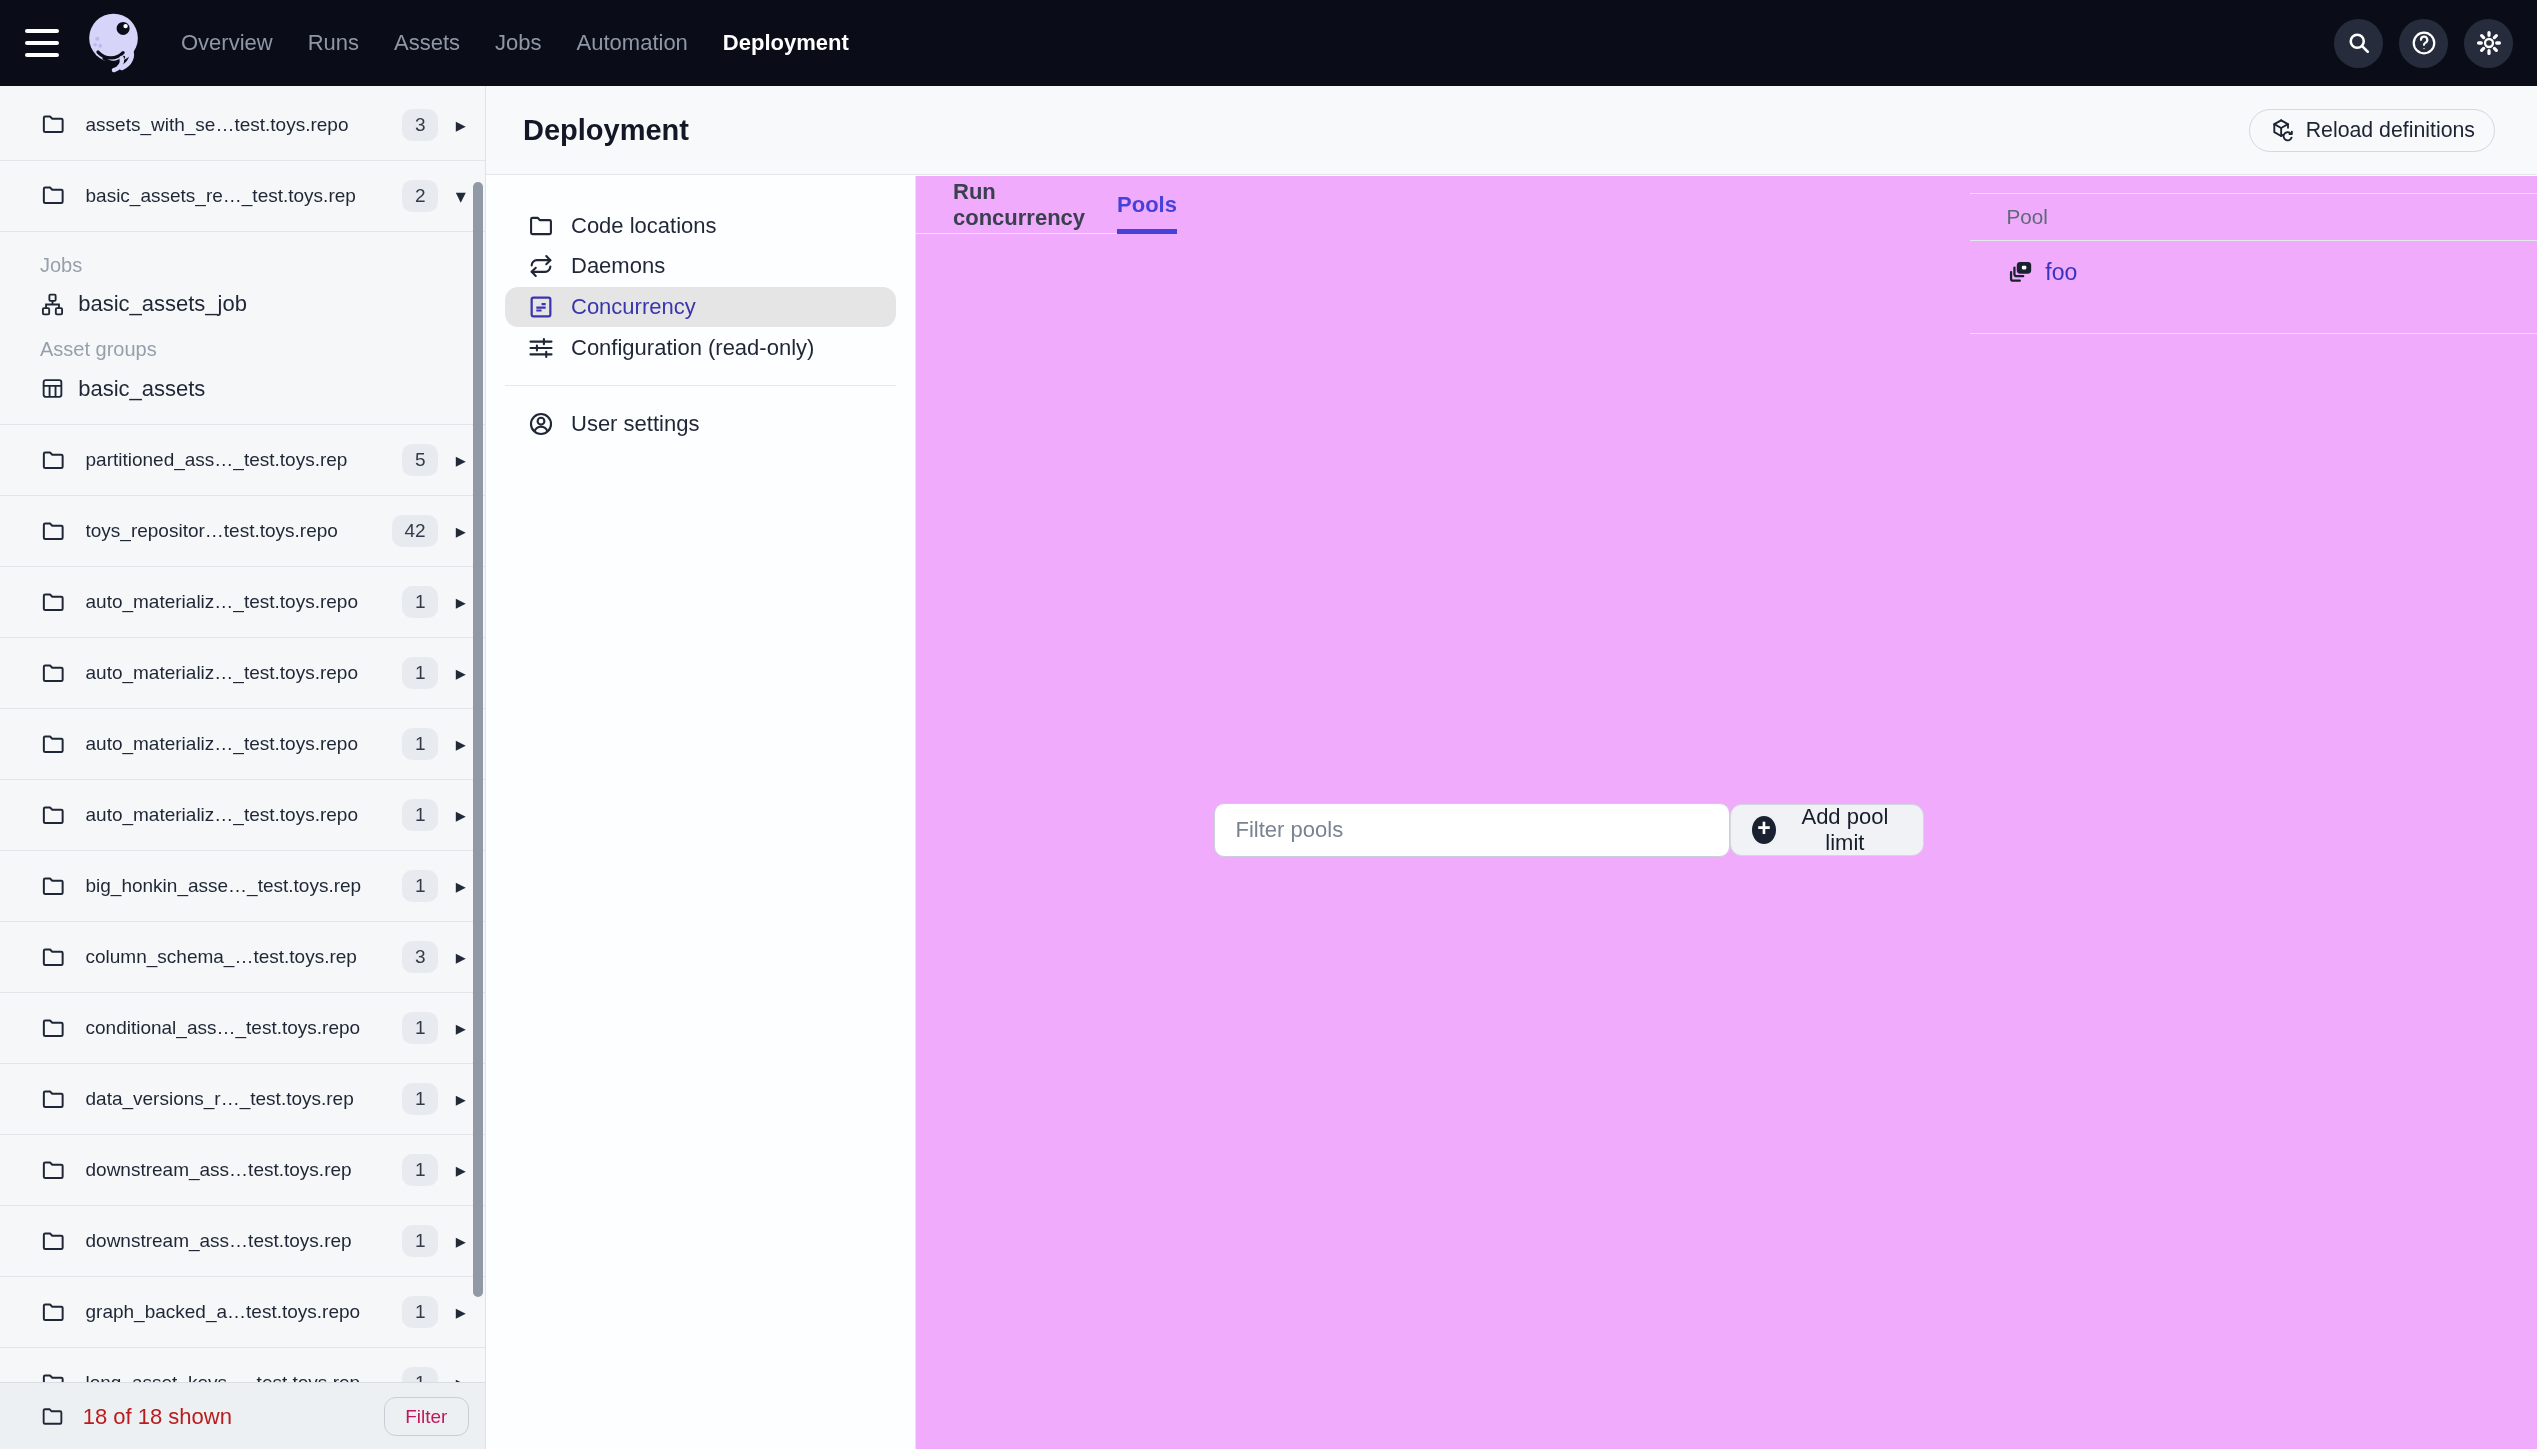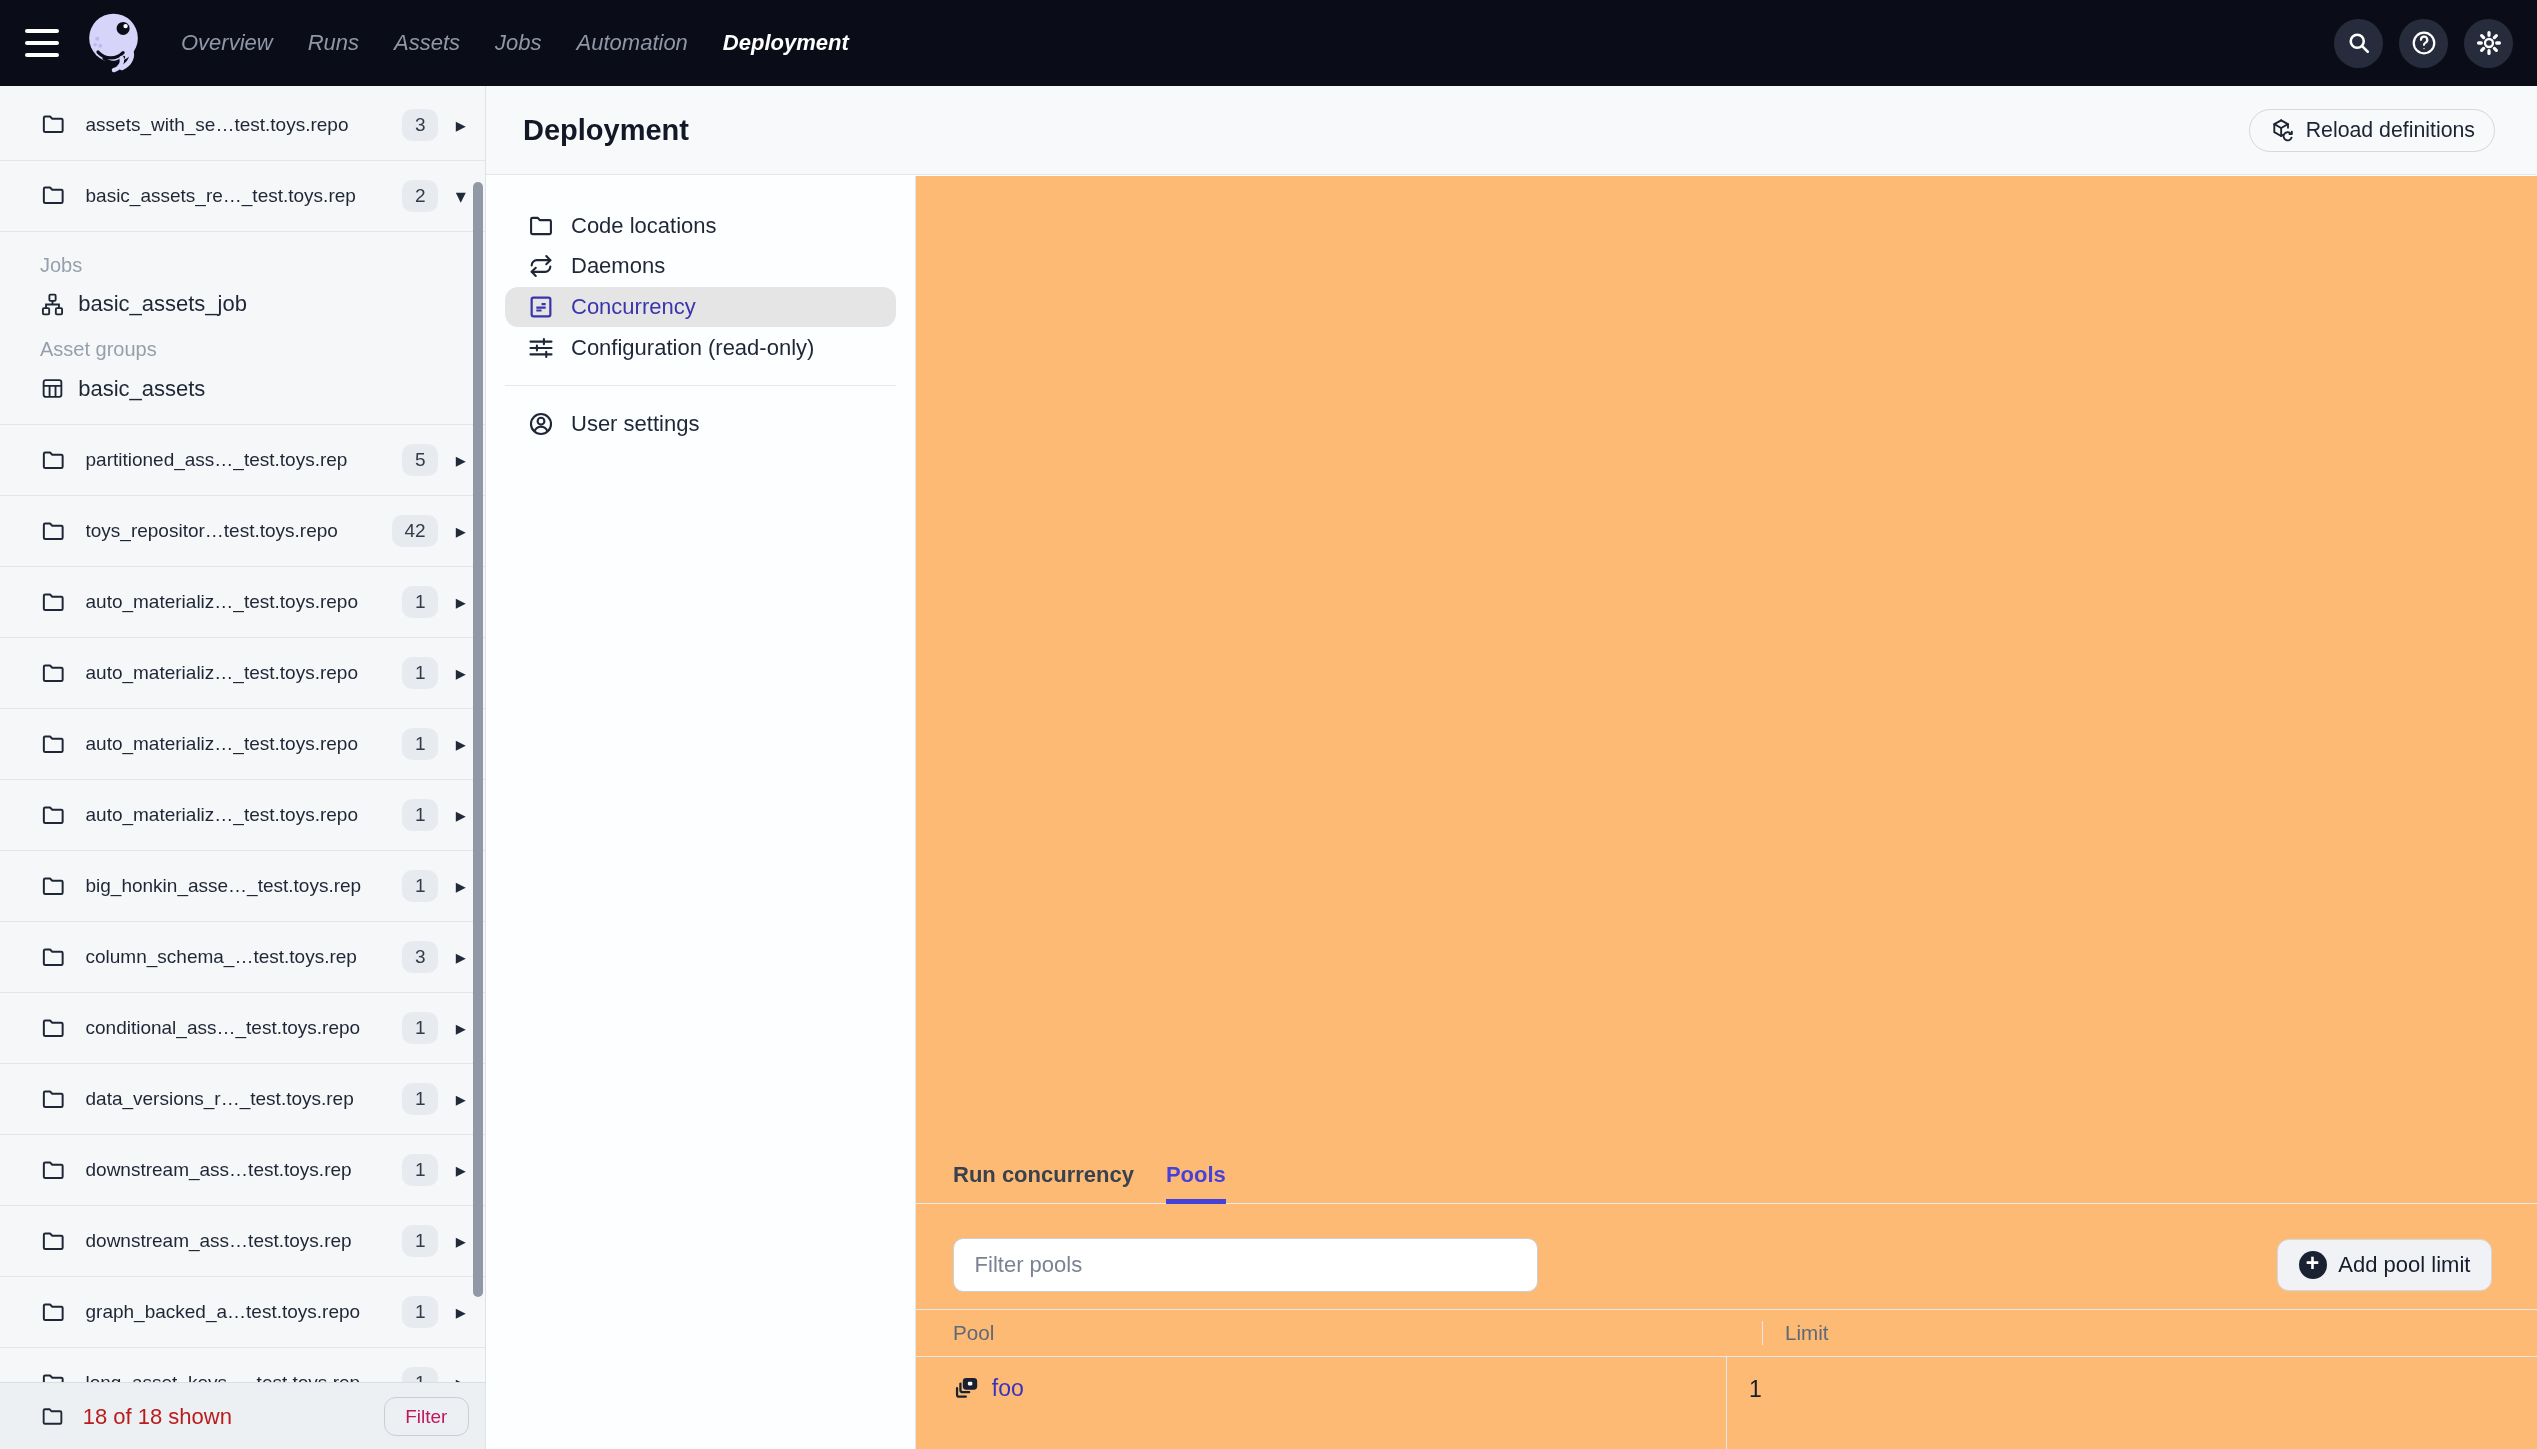--- a/index.html
+++ b/index.html
@@ -6,21 +6,21 @@
   #root{position:relative;width:2538px;height:1450px;background:#ffffff;overflow:hidden;
         font-family:"Liberation Sans",sans-serif;color:#1C2430;}
   svg{display:block;}
 
   
   .topnav{position:absolute;left:0;top:0;right:0;height:86px;background:#0A0D18;
           display:flex;align-items:center;padding:0 25px;box-sizing:border-box;}
   .hamburger{width:34px;height:29px;display:flex;flex-direction:column;justify-content:space-between;cursor:pointer;}
   .hamburger span{height:4.4px;background:#ffffff;border-radius:2.2px;}
   .logo{width:62px;height:66px;margin-left:25px;}
-  .nav-links{display:flex;gap:35px;margin-left:35px;align-items:center;font-style:italic;}
+  .nav-links{display:flex;gap:35px;margin-left:35px;align-items:center;}
   .nav-link{font-size:22px;font-weight:500;color:#8F97A6;cursor:pointer;white-space:nowrap;}
   .nav-link.active{color:#ffffff;font-weight:600;}
   .nav-icons{margin-left:auto;display:flex;gap:16px;align-items:center;}
   .nav-icon-btn{width:49px;height:49px;border-radius:50%;background:#272C3C;color:#ffffff;
                 display:flex;align-items:center;justify-content:center;cursor:pointer;}
   .nav-icon-btn svg{width:28px;height:28px;}
 
   
   .sidebar{position:absolute;top:86px;left:0;width:486px;bottom:0;background:#F5F7F9;
            border-right:0.7px solid #DEE3E8;box-sizing:border-box;}
@@ -56,21 +56,21 @@
 
   
   .main-body{position:absolute;left:486px;right:0;top:176px;bottom:0;display:flex;}
   .subnav{width:430px;flex:none;border-right:0.7px solid #E3E7EB;box-sizing:border-box;padding-top:29px;background:#FDFEFF;}
   .subnav-item{height:40px;margin:0.7px 19px;display:flex;align-items:center;gap:16px;padding-left:22px;
                border-radius:13.2px;font-size:22px;color:#1F2736;cursor:pointer;}
   .subnav-item svg{width:28px;height:28px;flex:none;}
   .subnav-item.active{background:#e5e5e5;color:#3A35AD;font-weight:500;}
   .subnav-divider{height:0.7px;background:#E5E8EC;margin:17.7px 19px;}
 
-  .content{flex:1;display:flex;flex-direction:column;background:#fdba74;min-width:0;justify-content:flex-end;}
+  .content{flex:1;display:flex;flex-direction:row;background:#f0abfc;min-width:0;}
   .tabs-row{height:58px;display:flex;gap:32px;padding-left:37px;border-bottom:0.7px solid #E6E9ED;box-sizing:border-box;}
   .tab{display:flex;align-items:center;font-size:22px;font-weight:600;color:#39404E;position:relative;cursor:pointer;}
   .tab.active{color:#4641D9;}
   .tab.active::after{content:"";position:absolute;left:0;right:0;bottom:-0.7px;height:4.4px;background:#4641D9;}
 
   .toolbar{display:flex;align-items:center;justify-content:space-between;margin:34px 46px 0 37px;}
   .filter-input{width:585px;height:54px;box-sizing:border-box;border:1.5px solid #C8CFD8;border-radius:10.3px;
                 padding:0 20.6px;font-size:22px;color:#1F2736;background:#fff;font-family:inherit;outline:none;}
   .filter-input::placeholder{color:#7A8391;}
   .add-btn{display:flex;align-items:center;gap:11.8px;height:52px;padding:0 20.6px;border:1.5px solid #D3D8DF;

